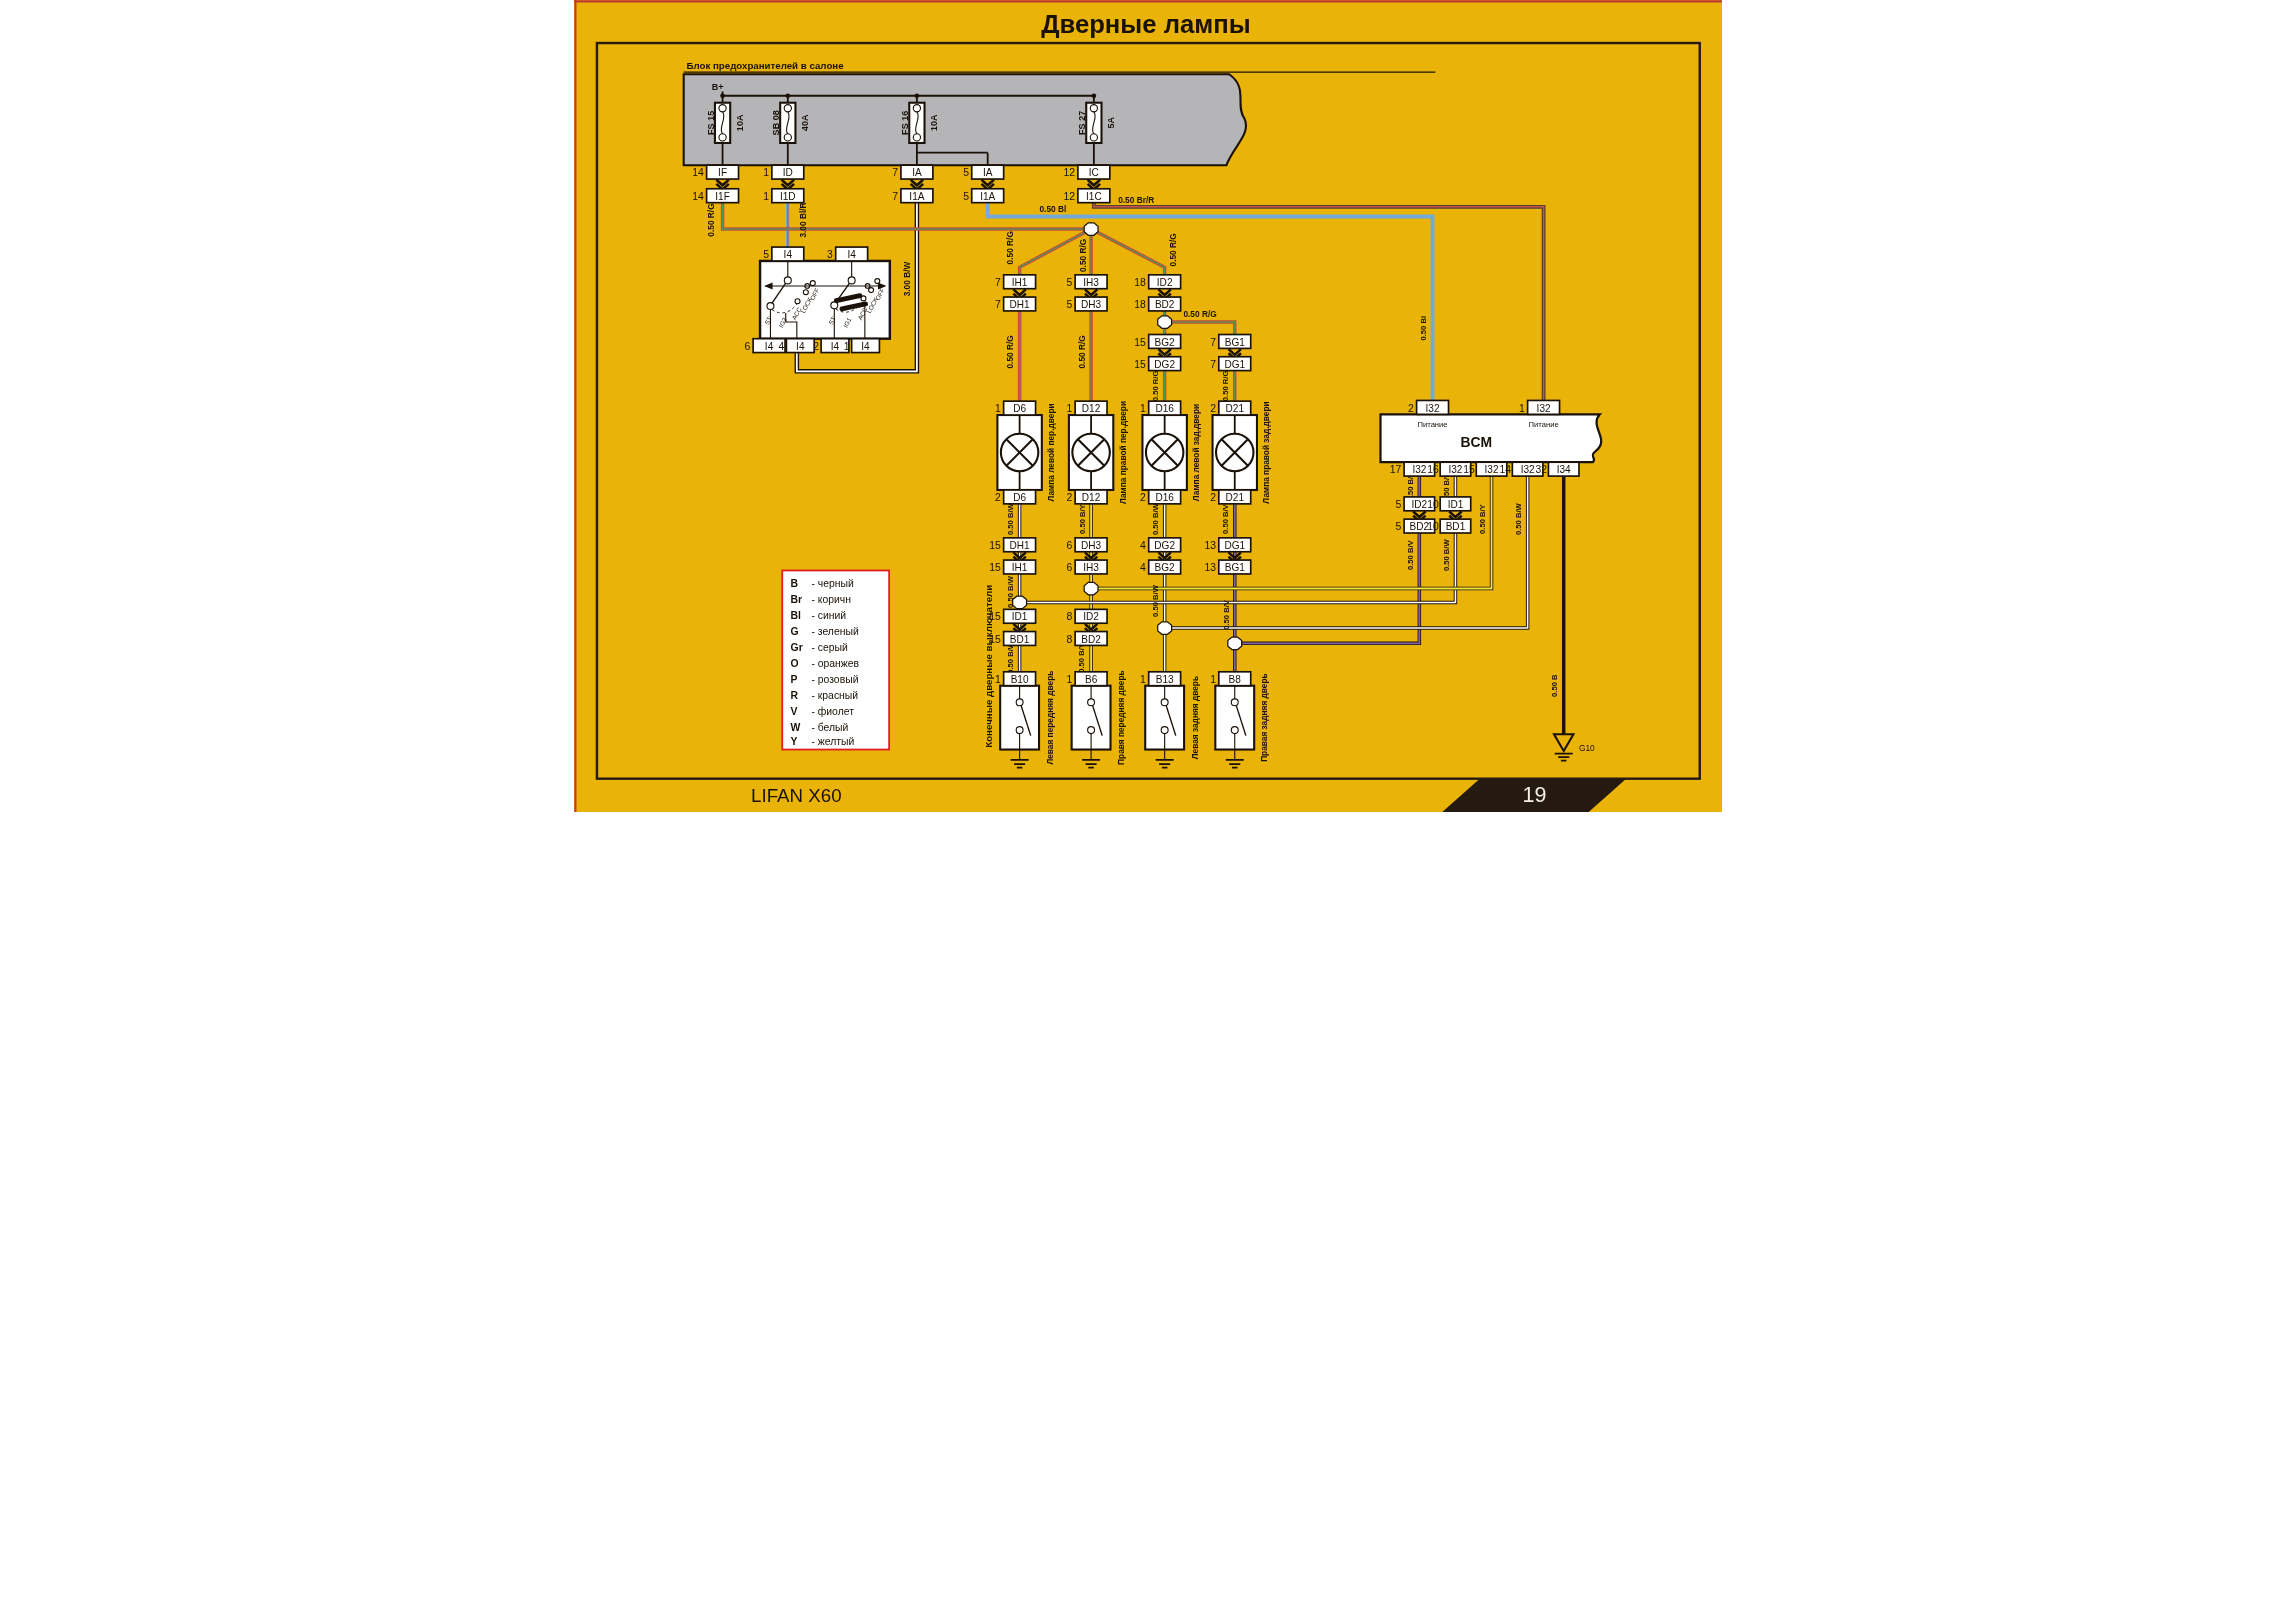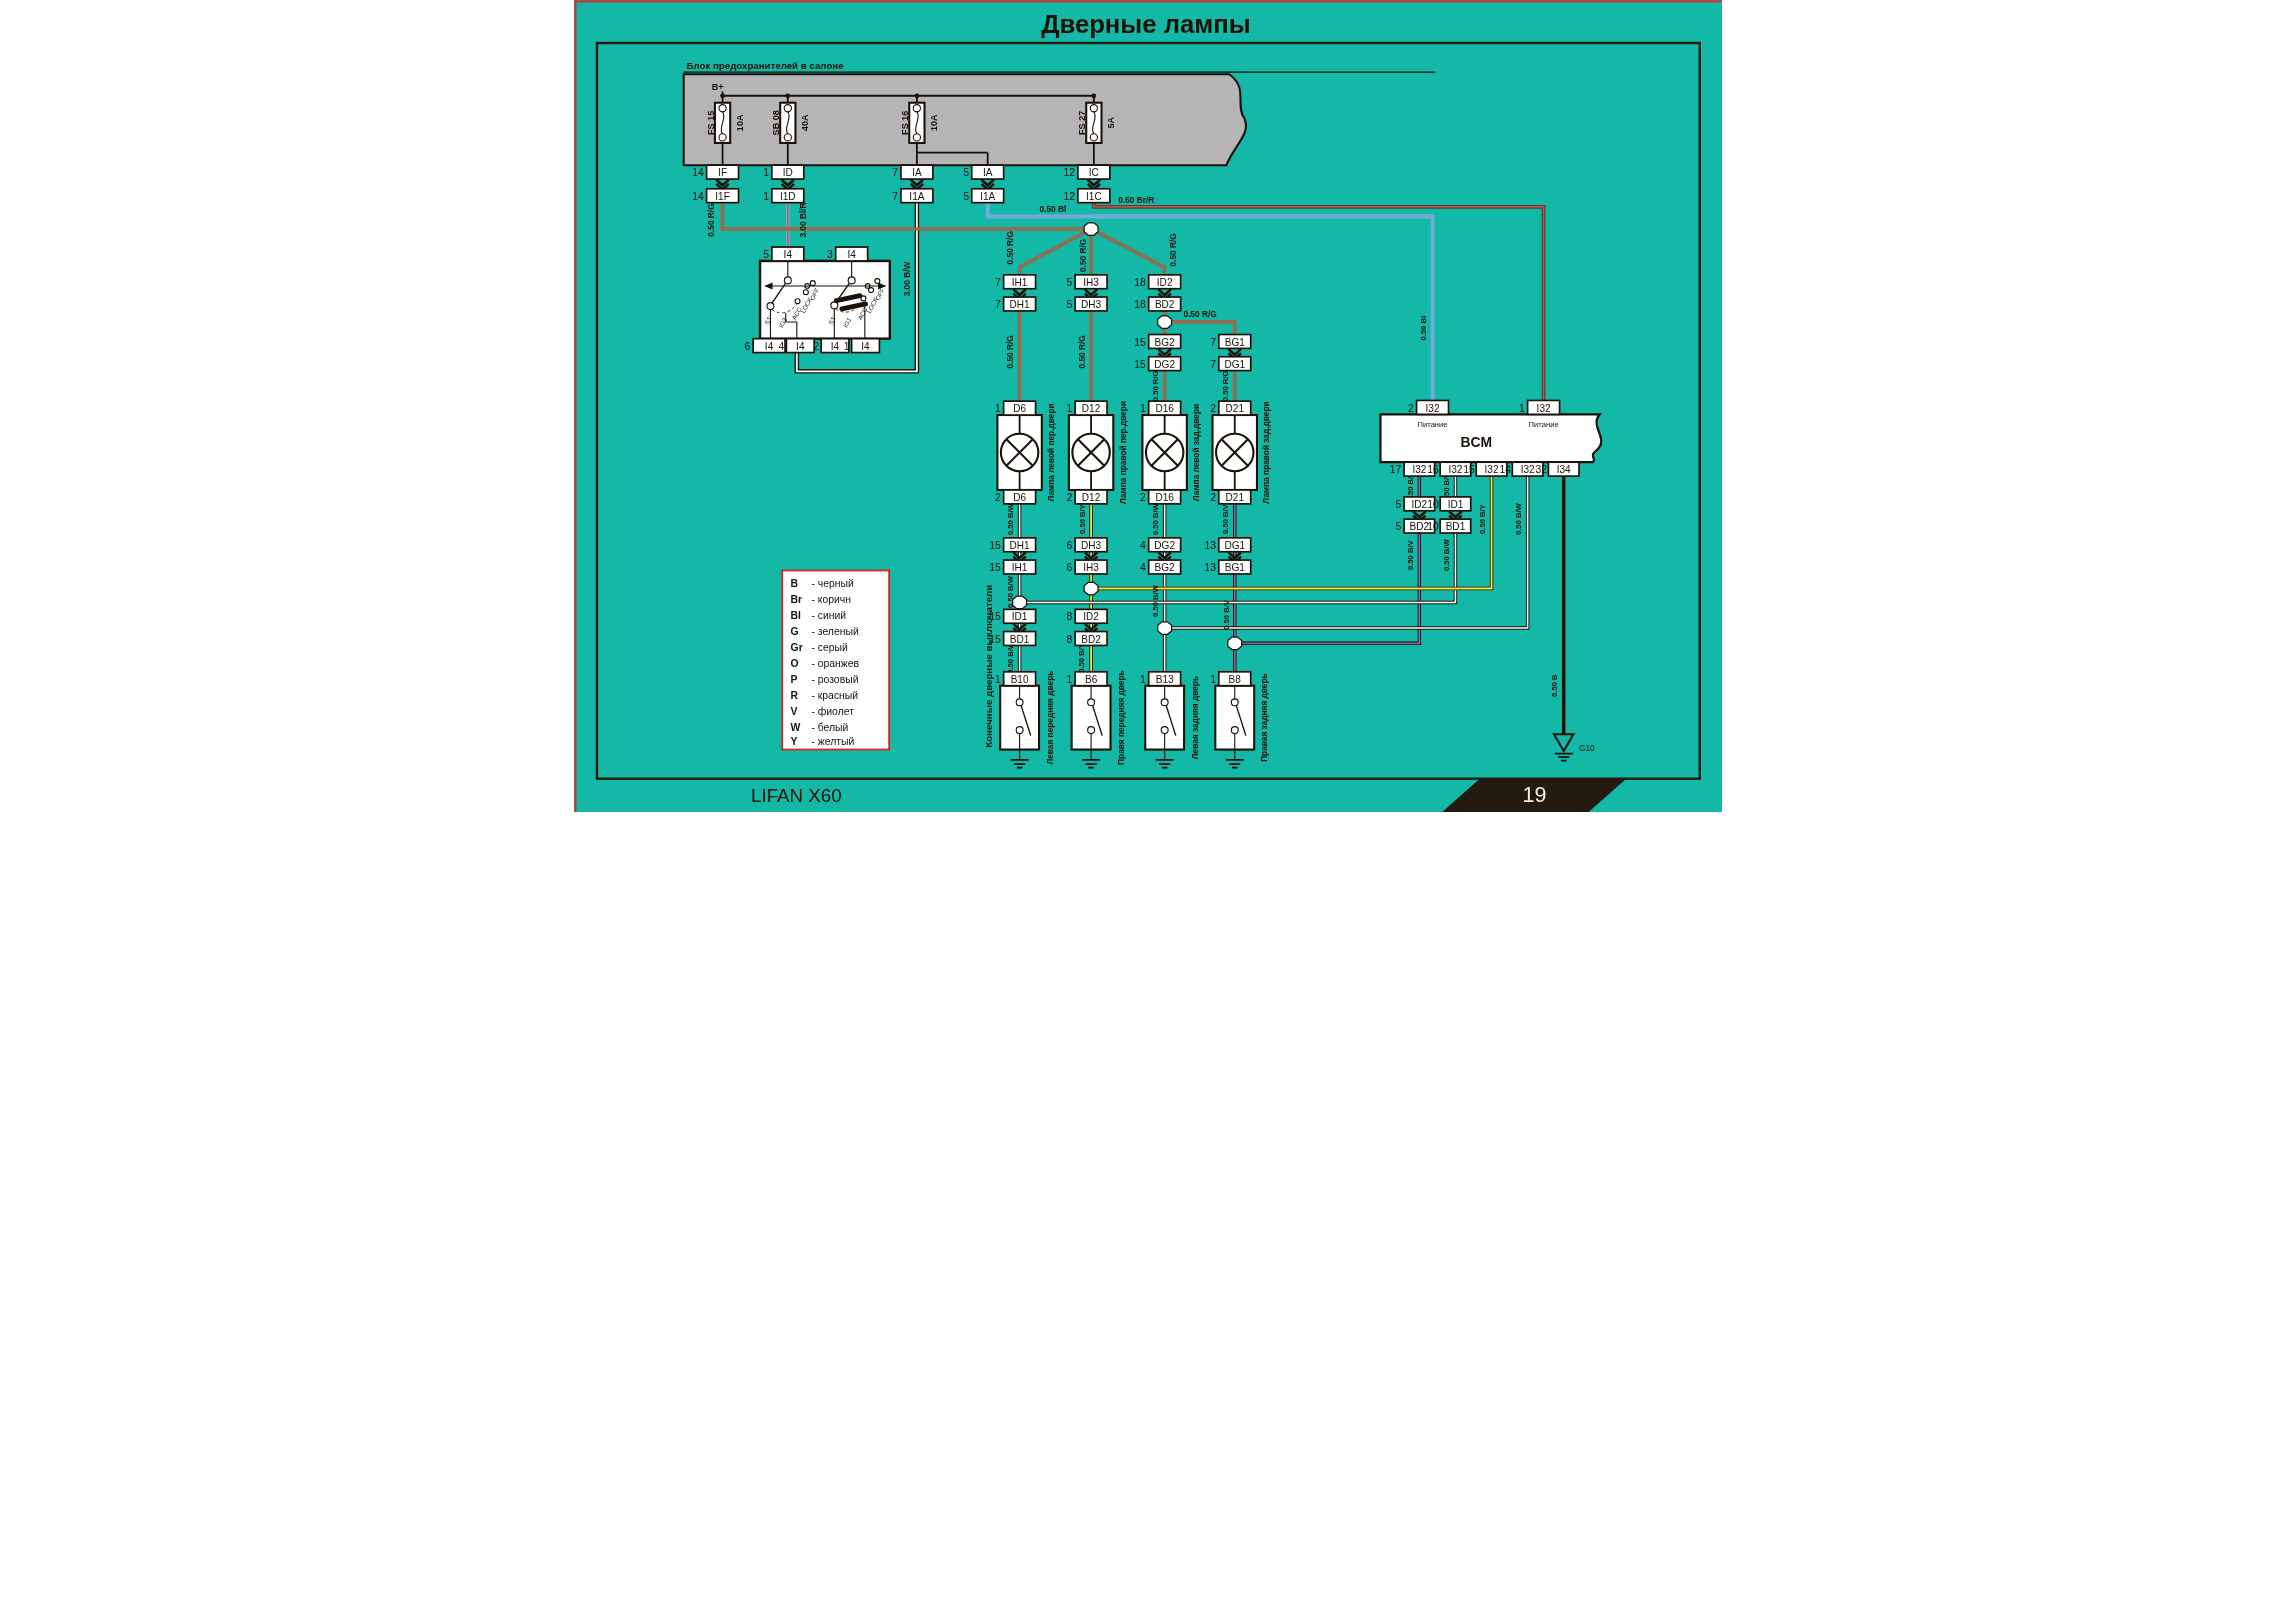--- a/index.html
+++ b/index.html
@@ -1,16 +1,16 @@
 <!DOCTYPE html>
 <html style="font-size:11px"><head>
 <meta charset="utf-8">
 <style>
   html,body{margin:0;padding:0;background:#ffffff}
-  .page{width:1148px;height:812px;position:relative;margin:0 auto;background:#14b8a6;
+  .page{width:1148px;height:812px;position:relative;margin:0 auto;background:#eab308;
         font-family:"Liberation Sans",sans-serif}
   svg{display:block}
   .t{font-family:"Liberation Sans",sans-serif;fill:#1a1108}
   .title{font-size:37px;font-weight:bold;text-anchor:middle}
   .pnum{font-size:15px;text-anchor:end}
   .ccode{font-size:14.5px;text-anchor:middle}
   .wlab{font-size:12px;font-weight:bold;text-anchor:middle}
   .wlabS{font-size:11px;font-weight:bold;text-anchor:middle}
   .flab{font-size:13px;font-weight:bold;text-anchor:middle}
   .blab{font-size:14px;font-weight:bold;text-anchor:start}

